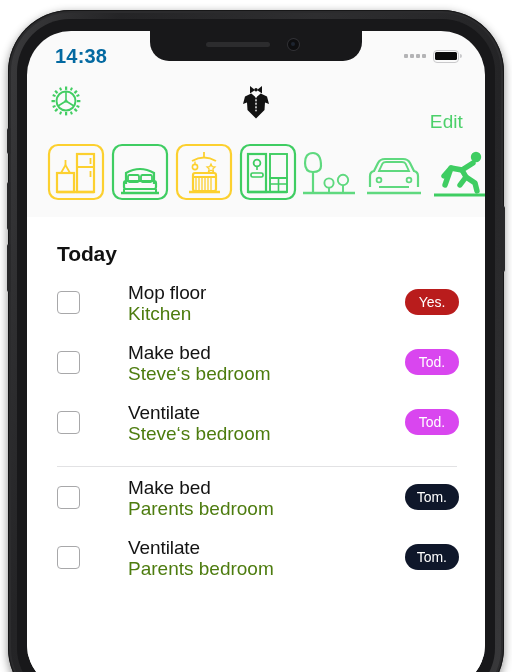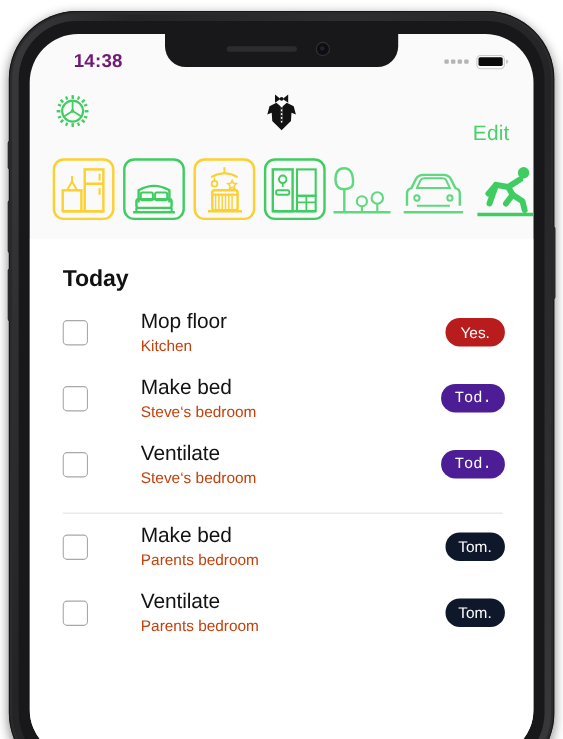--- a/index.html
+++ b/index.html
@@ -114,26 +114,25 @@
     top: 0; left: 0; right: 0;
     height: 44px;
     display: flex;
     align-items: center;
     justify-content: space-between;
     padding: 0 26px 0 28px;
     box-sizing: border-box;
     z-index: 15;
   }
   .status-time {
-    font-size: 17px;
+    font-size: 20px;
     font-weight: bold;
-    color: #701a75;
+    color: #0369a1;
     letter-spacing: 0.2px;
     margin-top: 6px;
-    margin-left: 12px;
   }
   .status-right {
     display: flex;
     align-items: center;
     gap: 7px;
     margin-top: 6px;
   }
   .signal-dots { display: flex; gap: 2px; align-items: flex-end; }
   .signal-dots i {
     display: block;
@@ -242,37 +241,37 @@
     margin-right: 20px;
   }
   .row-text { flex: 1 1 auto; min-width: 0; }
   .row-title {
     font-size: 19px;
     color: #131313;
     line-height: 22px;
     letter-spacing: -0.1px;
   }
   .row-sub {
-    font-size: 14px;
-    color: #c2410c;
+    font-size: 19px;
+    color: #4d7c0f;
     line-height: 18px;
     margin-top: 1px;
   }
   .badge {
     flex: 0 0 auto;
     min-width: 54px;
     text-align: center;
     padding: 5px 12px;
     border-radius: 13px;
     font-size: 14px;
     color: #ffffff;
     box-sizing: border-box;
   }
   .badge-yellow { background: #b91c1c; }
-  .badge-green  { background: #4c1d95; font-family: Liberation Mono, monospace; }
+  .badge-green  { background: #d946ef; }
   .badge-grey   { background: #0f172a; }
   .divider {
     height: 1px;
     background: #e2e2e4;
     margin: 14px 28px 0 30px;
   }
 </style>
 </head>
 <body>
 

